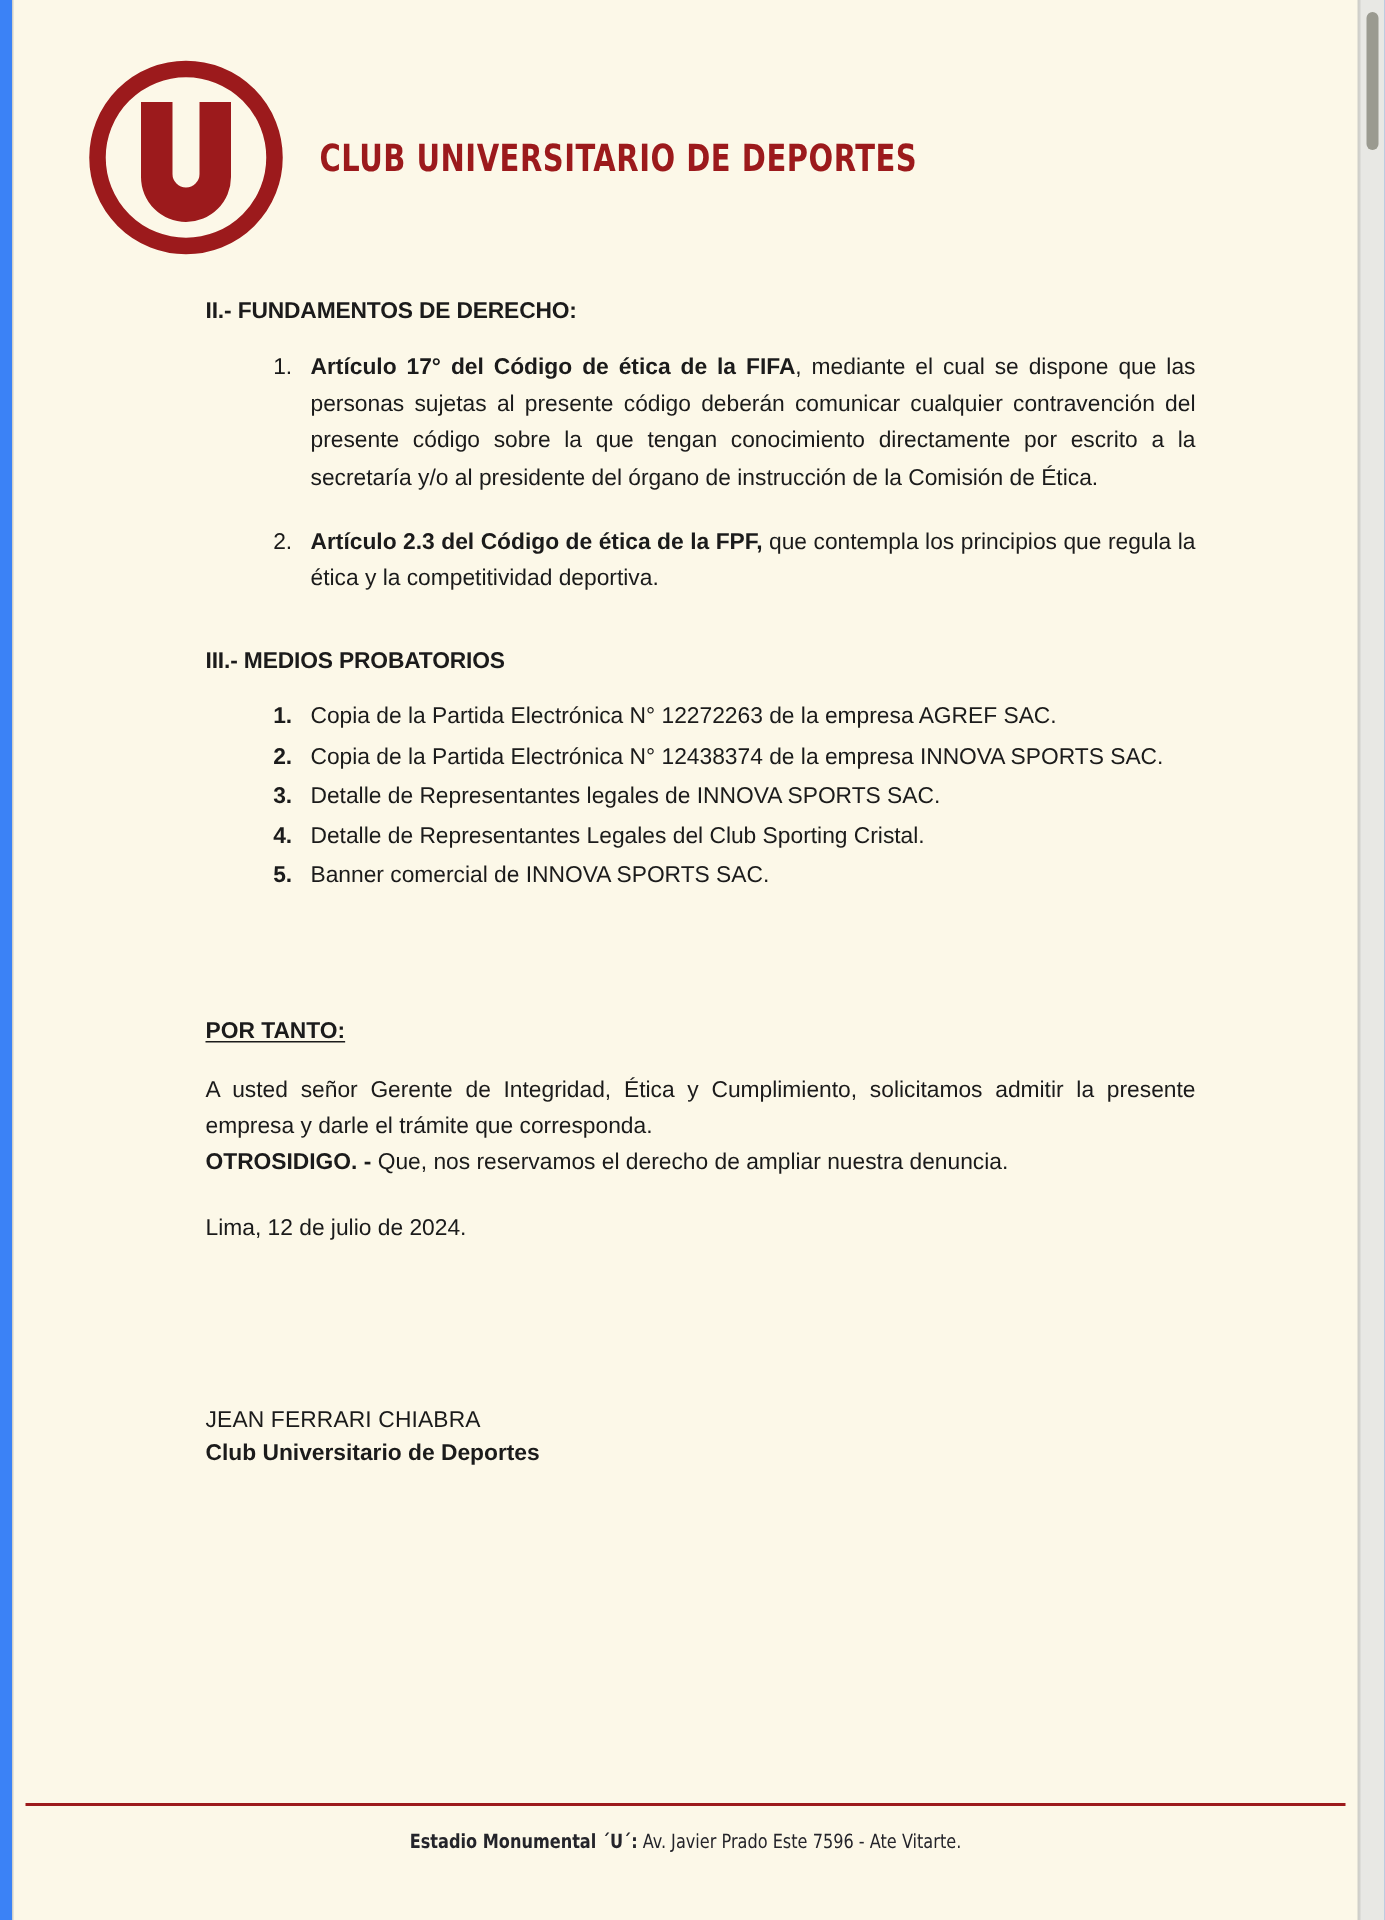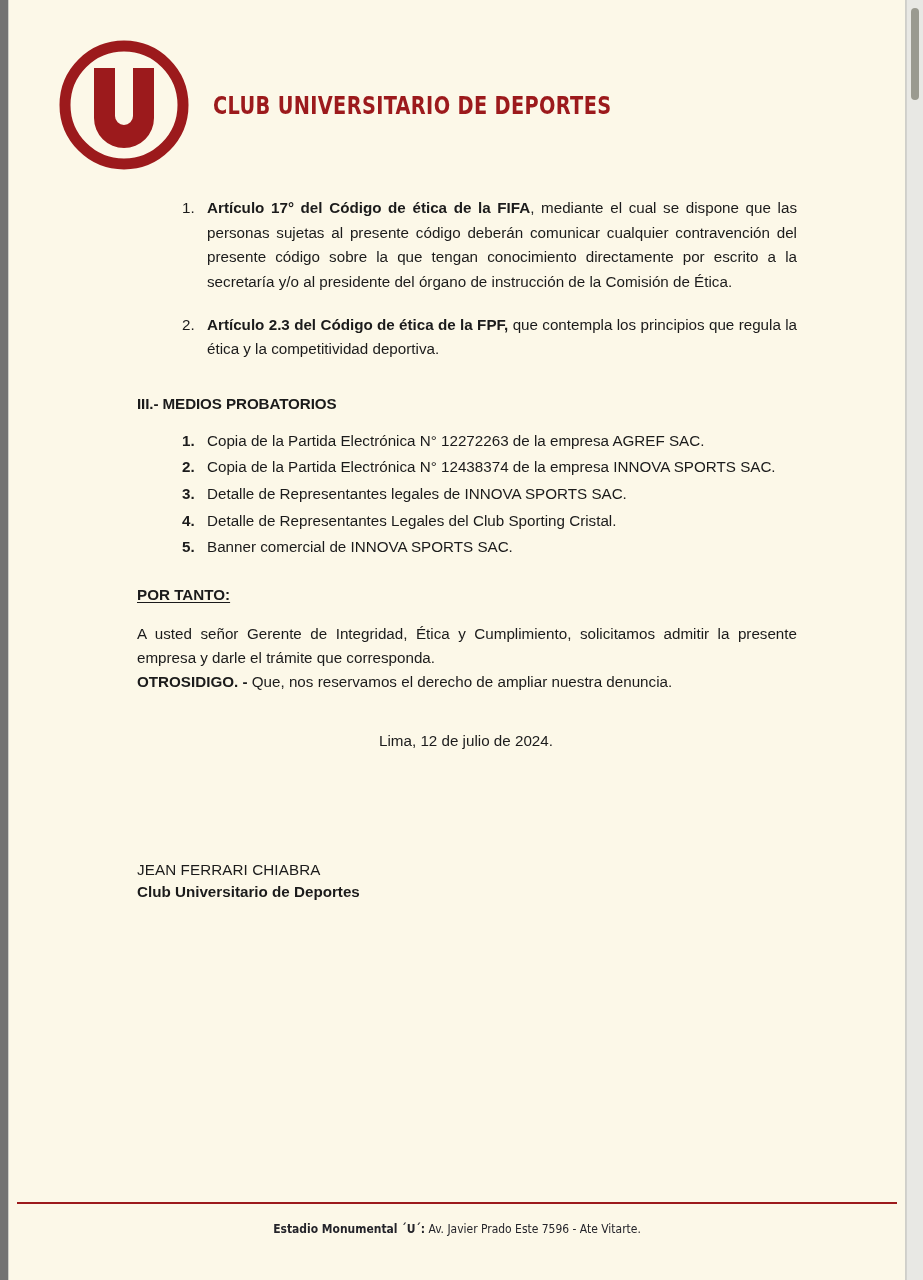--- a/index.html
+++ b/index.html
@@ -9,21 +9,21 @@
     background: #d8d8d4;
   }
   body {
     font-family: "Liberation Sans", sans-serif;
   }
 
   .viewport {
     position: relative;
     width: 923px;
     height: 1280px;
-    background: #737373;
+    background: #3b82f6;
     overflow: hidden;
   }
 
   
   .scrollbar-track {
     position: absolute;
     top: 0;
     right: 0;
     width: 17px;
     height: 1280px;
@@ -129,38 +129,38 @@
     padding-left: 8px;
     line-height: 1.55;
   }
   ol.evidence-list > li::marker {
     font-weight: bold;
   }
 
   .bold { font-weight: bold; }
 
   .por-tanto {
-    margin-top: 24px;
+    margin-top: 80px;
   }
   .underline-heading {
     font-weight: bold;
     text-decoration: underline;
     text-underline-offset: 2px;
   }
   .para {
     margin-top: 16px;
     text-align: justify;
     line-height: 1.6;
   }
   .otrosi {
   }
 
   .date-line {
-    margin-top: 36px;
-    text-align: center;
+    margin-top: 20px;
+    text-align: left;
     padding-right: 2px;
   }
 
   .signature {
     margin-top: 106px;
     line-height: 1.5;
   }
   .signature .name {
     font-weight: normal;
     letter-spacing: 0.1px;
@@ -202,20 +202,21 @@
     <div class="letterhead">
       <svg class="logo" viewBox="0 0 134 134">
         <circle cx="67" cy="67" r="59" fill="none" stroke="#9c1a1c" stroke-width="11"></circle>
         <path d="M 37 30 L 58 30 L 58 78 A 9 9 0 0 0 76 78 L 76 30 L 97 30 L 97 80 A 30 30 0 0 1 37 80 Z" fill="#9c1a1c"></path>
       </svg>
       <div class="brand-name">CLUB UNIVERSITARIO DE DEPORTES</div>
     </div>
 
     <div class="content">
 
+      <div class="section-heading">II.- FUNDAMENTOS DE DERECHO:</div>
 
       <ol class="legal-list">
         <li>
           <span class="bold">Artículo 17° del Código de ética de la FIFA</span><span>, mediante el cual se dispone que las personas sujetas al presente código deberán comunicar cualquier contravención del presente código sobre la que tengan conocimiento directamente por escrito a la secretaría y/o al presidente del órgano de instrucción de la Comisión de Ética.</span>
         </li>
         <li>
           <span class="bold">Artículo 2.3 del Código de ética de la FPF,</span><span> que contempla los principios que regula la ética y la competitividad deportiva.</span>
         </li>
       </ol>
 

